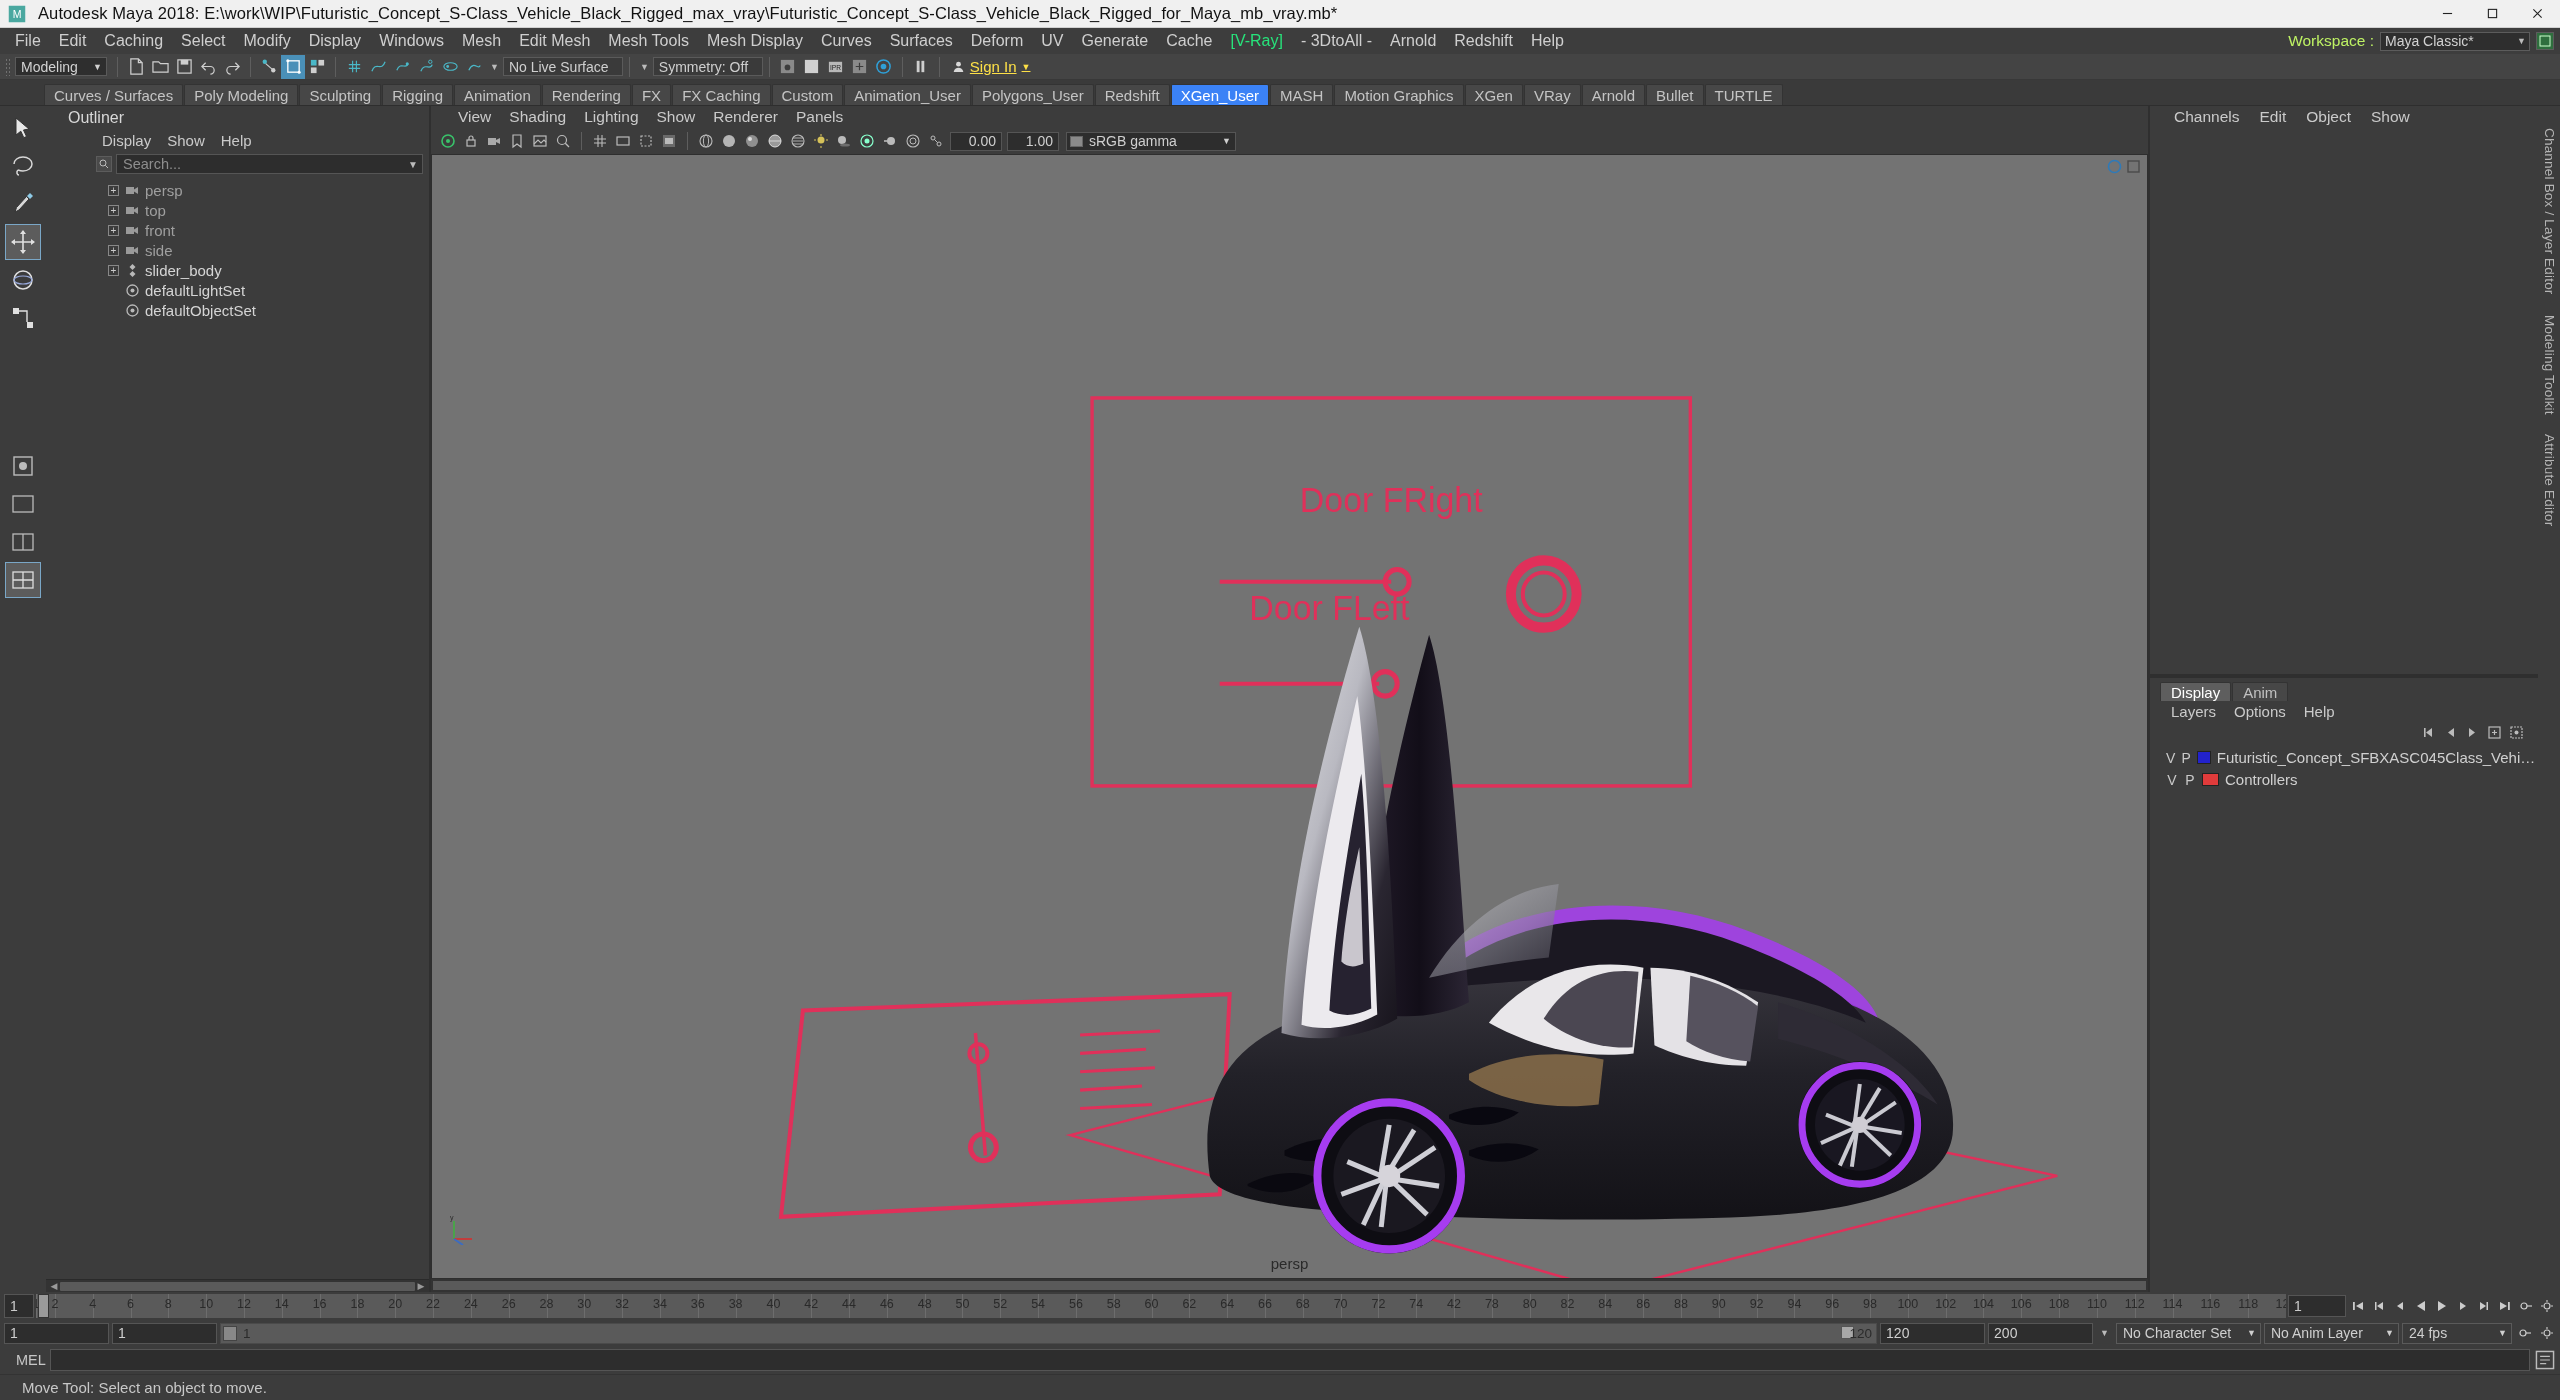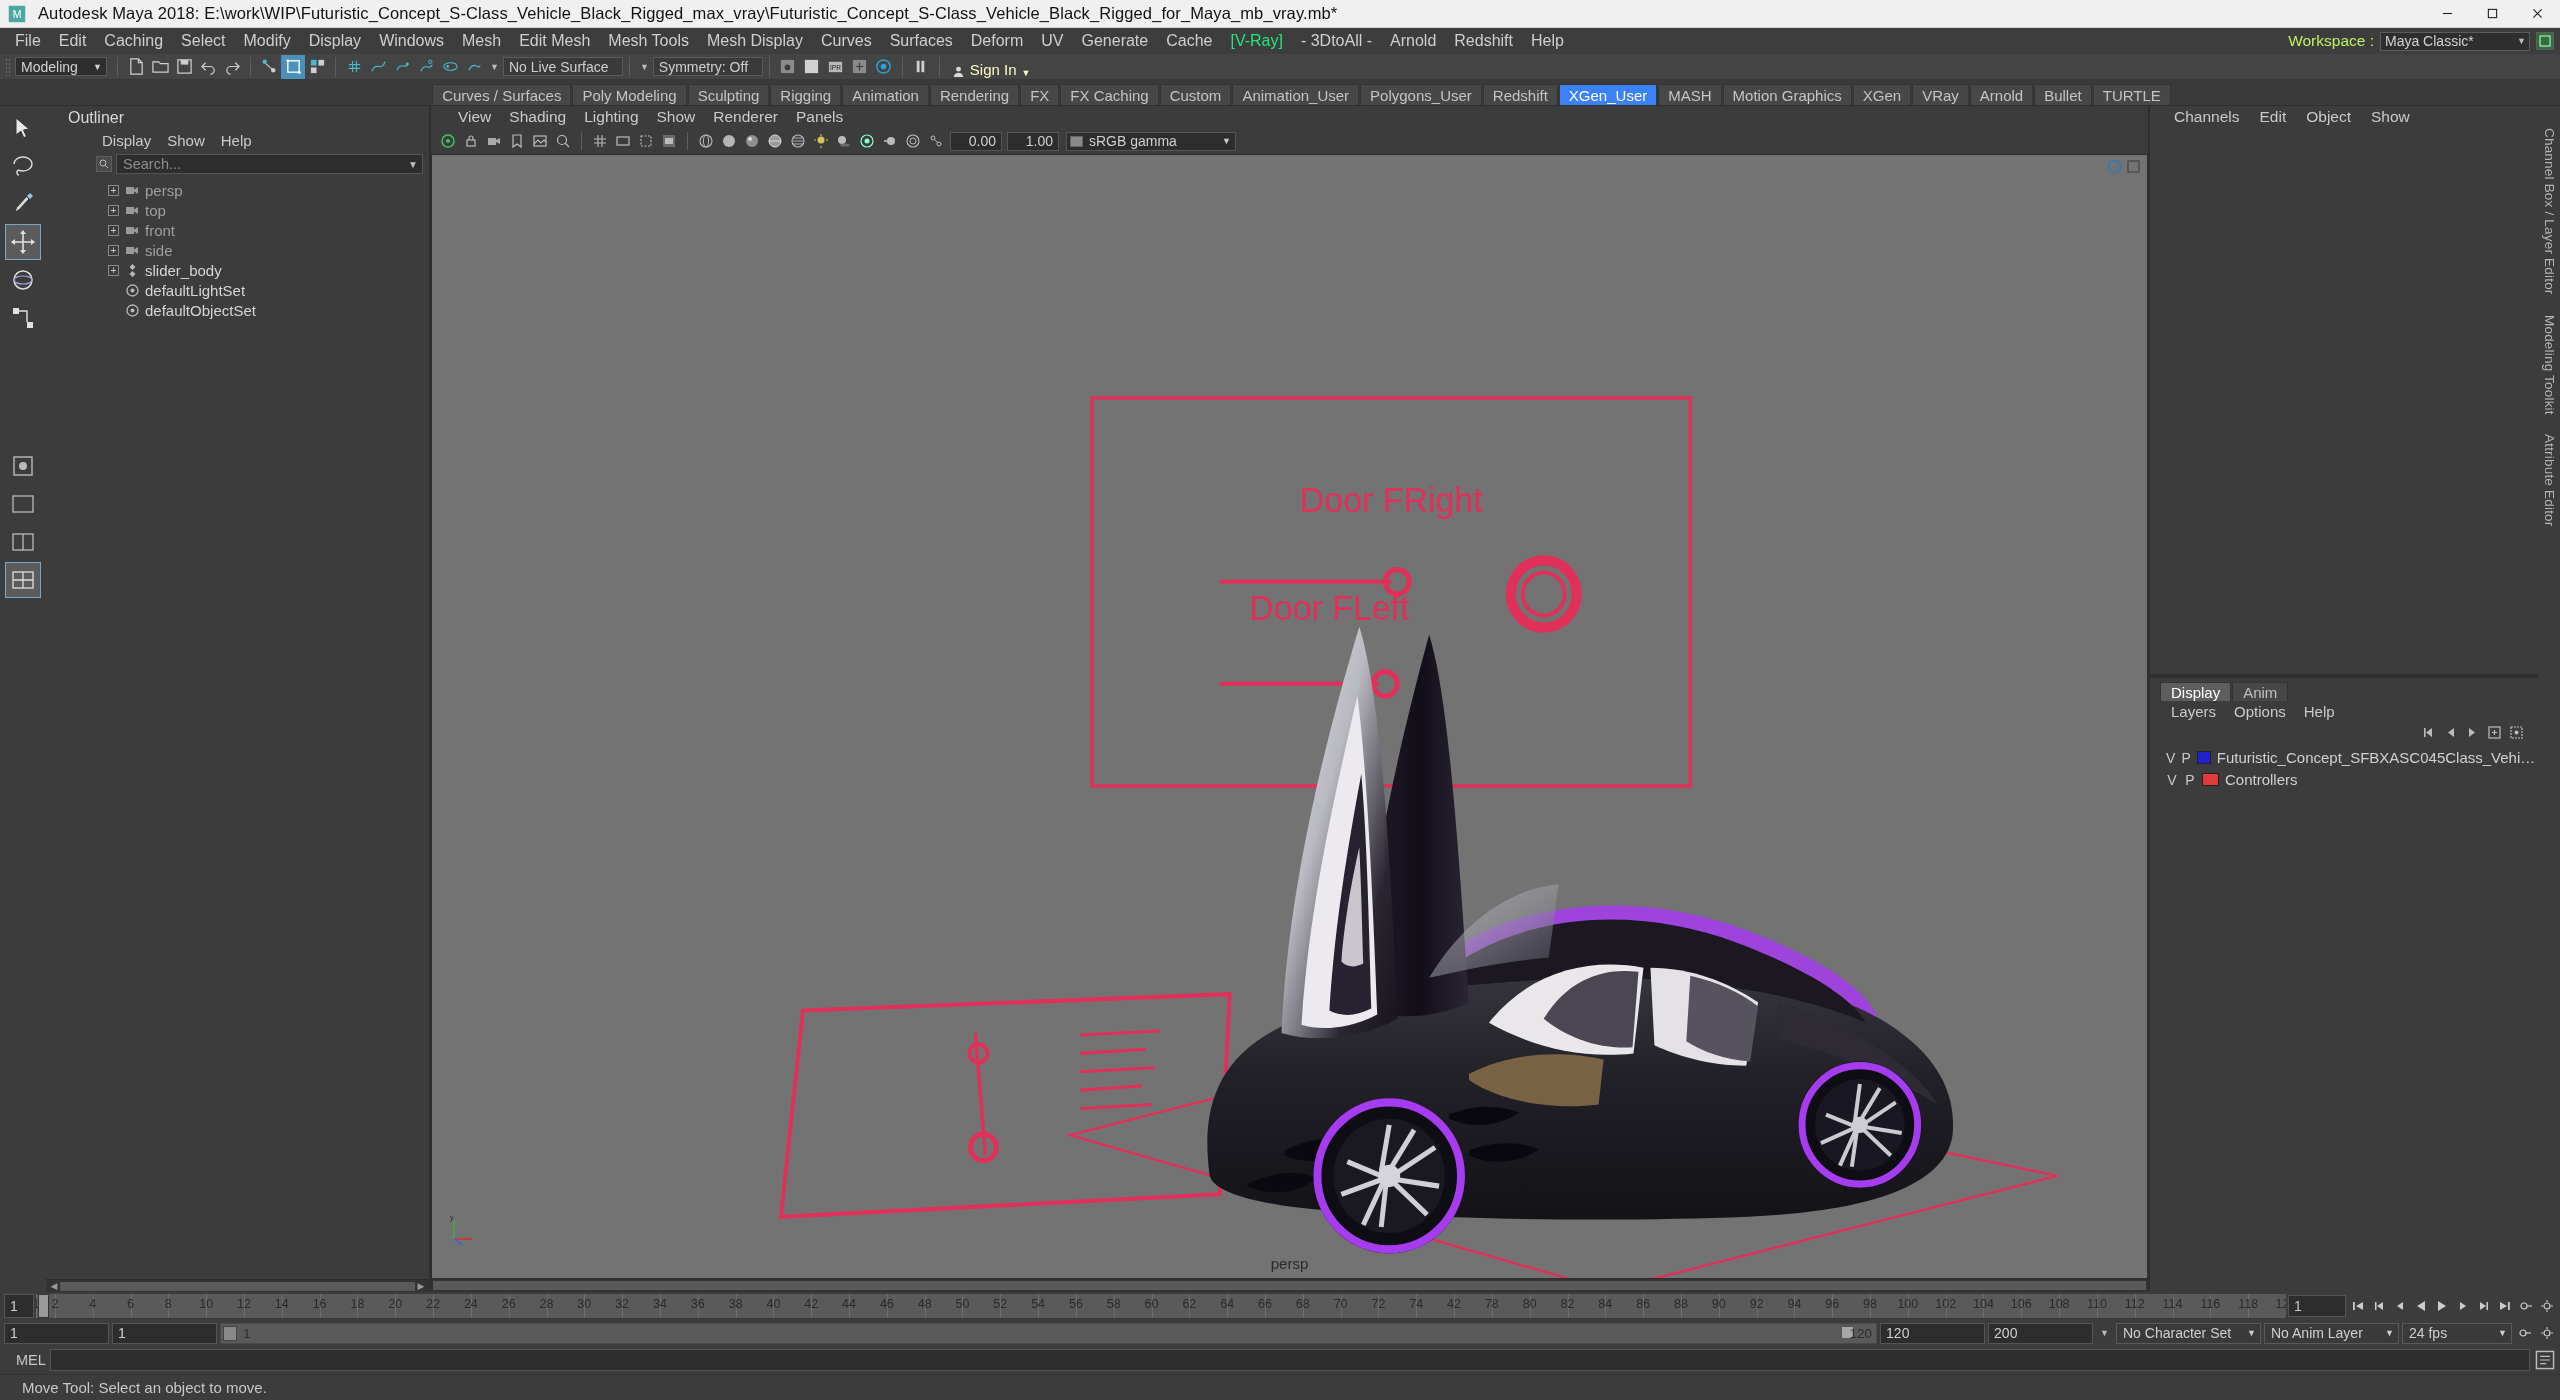--- a/index.html
+++ b/index.html
@@ -56,27 +56,27 @@
   .mode-combo .arr{position:absolute;right:4px;font-size:9px;}
   .sep{ width:1px;height:20px;background:#5e5e5e;margin:0 6px; }
   .tbtn{ width:24px;height:24px;display:flex;align-items:center;justify-content:center;}
   .tbtn.on{ background:#4a90b8; }
   .tbtn svg{ width:17px;height:17px; }
   .live-combo{ width:120px;height:19px;background:#3a3a3a;border:1px solid #5a5a5a;color:#cfcfcf;
      font-size:14px;display:flex;align-items:center;padding-left:5px;}
   .sym-combo{ width:110px;height:19px;background:#3a3a3a;border:1px solid #5a5a5a;color:#cfcfcf;
      font-size:14px;display:flex;align-items:center;padding-left:5px;}
   .tiny-arr{ font-size:9px;color:#bbb;margin:0 4px; }
-  .signin{ display:flex;align-items:flex-end;gap:5px; font-size:15px;color:#fef9c3;padding:0 6px;height:22px;}
+  .signin{ display:flex;align-items:center;gap:5px; font-size:15px;color:#fde047;padding:0 6px;height:22px;text-decoration:underline;}
   .signin svg{width:13px;height:13px;}
 
   
   .shelftabs{
     height:26px; background:#3a3a3a; display:flex; align-items:flex-end; flex:0 0 26px;
-    padding-left:44px; border-bottom:1px solid #2e2e2e;justify-content:center;
+    padding-left:44px; border-bottom:1px solid #2e2e2e;
   }
   .shelf-tab{
     height:21px; padding:0 9px; line-height:21px; font-size:15px; color:#c4c4c4;
     background:#474747; border:1px solid #333; border-bottom:none; margin-right:1px;
     border-radius:2px 2px 0 0; white-space:nowrap;
   }
   .shelf-tab.active{ background:#3b82f6; color:#fff; }
 
   
   .main{ flex:1; display:flex; min-height:0; background:#3c3c3c; }

